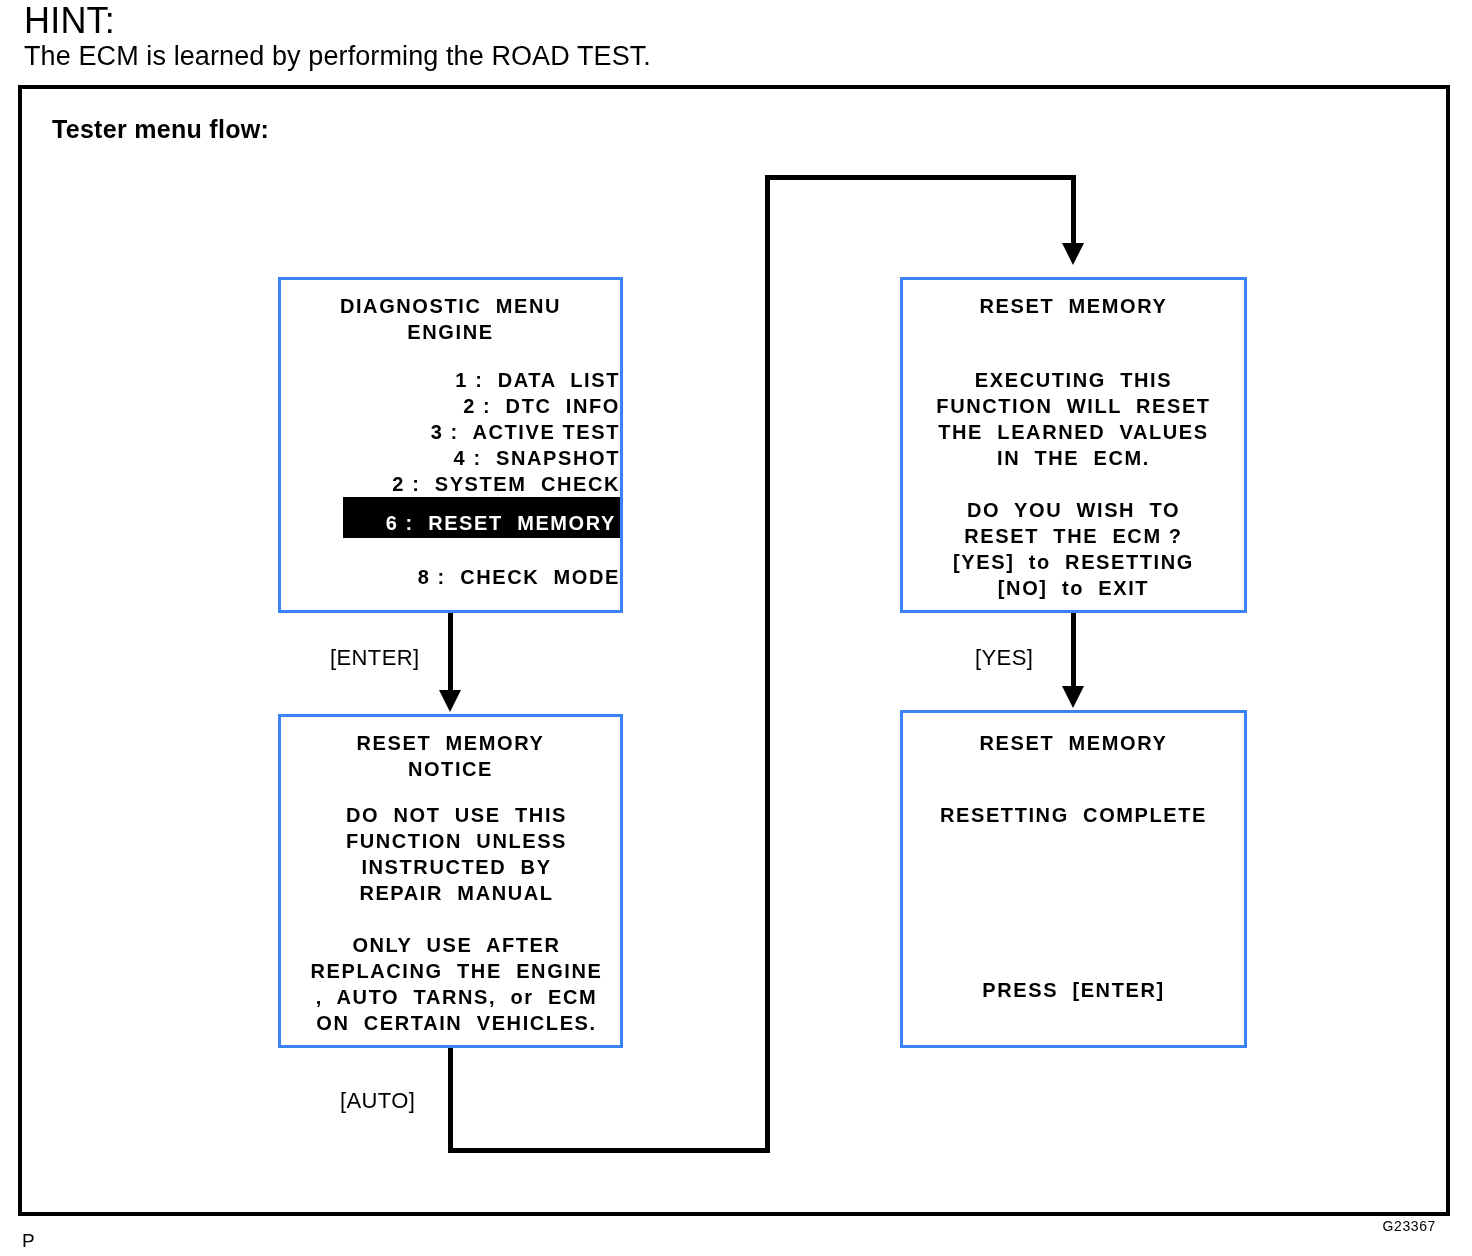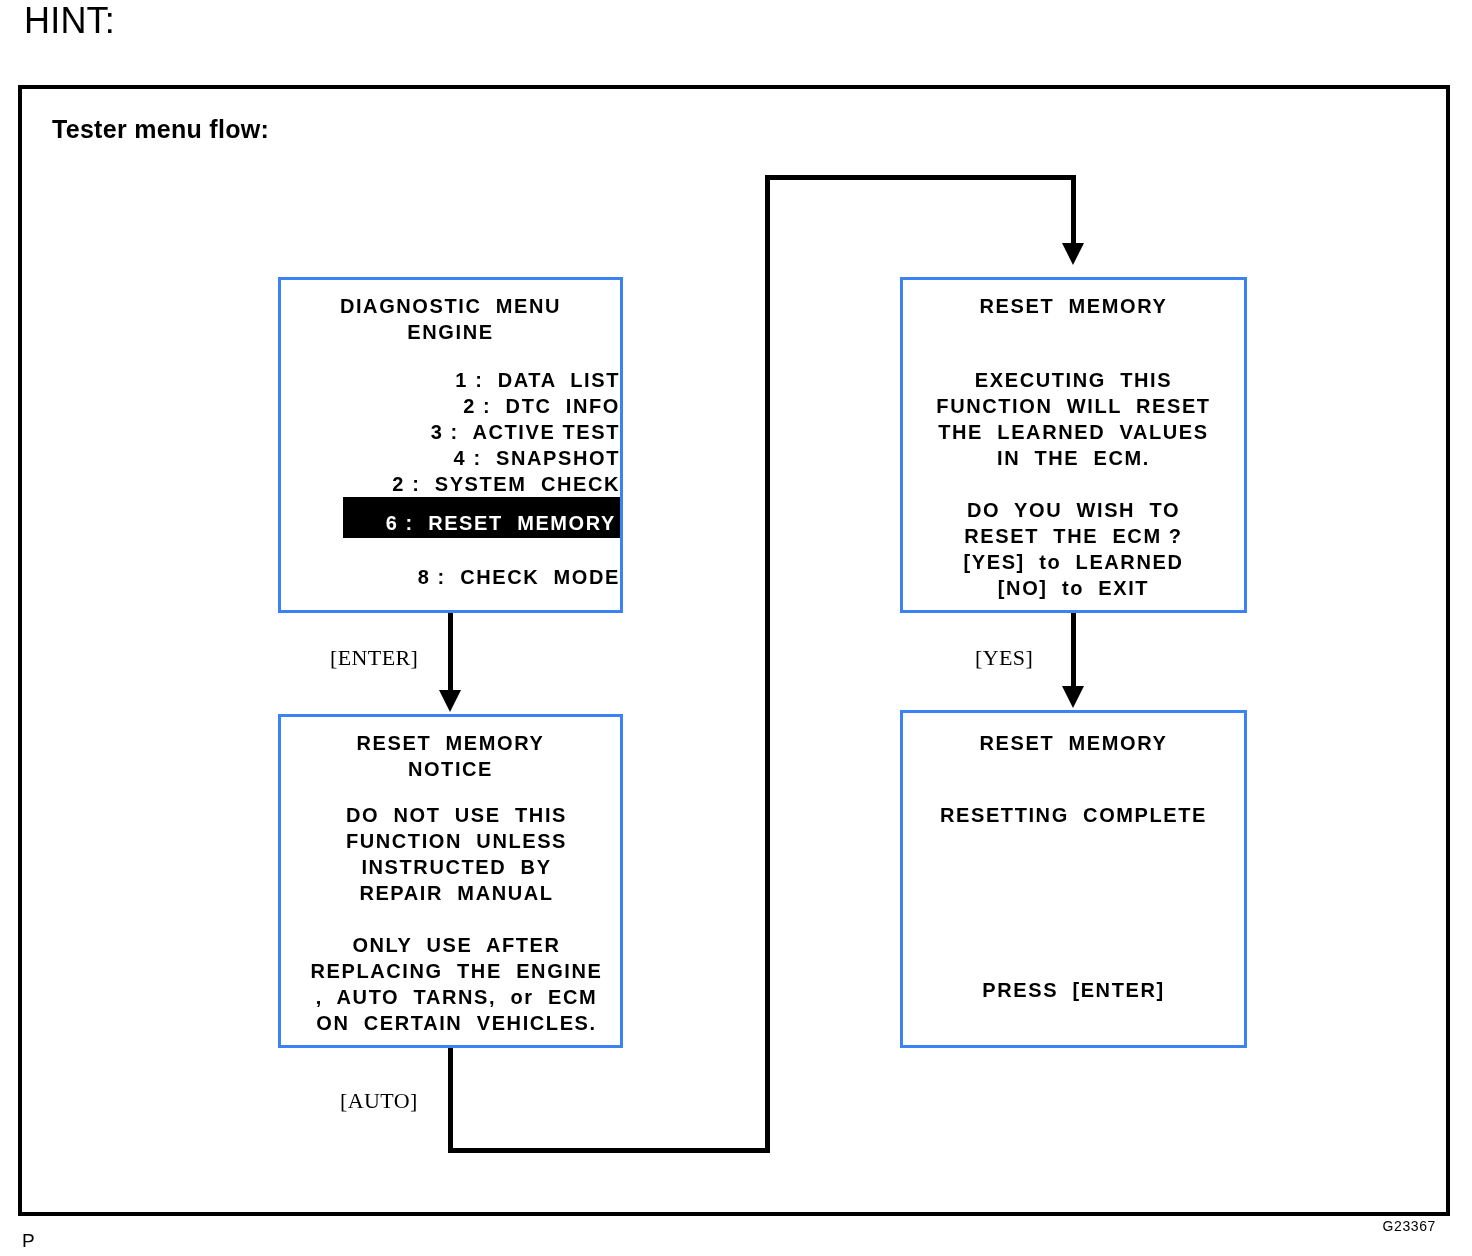--- a/index.html
+++ b/index.html
@@ -121,21 +121,20 @@
     border-left: 11px solid transparent;
     border-right: 11px solid transparent;
     border-top: 22px solid #000000;
   }
 
   .edge-label {
     position: absolute;
     font-size: 22px;
     letter-spacing: 0.4px;
     white-space: pre;
-    font-family: Liberation Serif, serif;
   }
 
   
   .corner-mark {
     position: absolute;
     left: 22px;
     bottom: 6px;
     font-size: 19px;
     line-height: 19px;
     white-space: pre;
@@ -149,20 +148,21 @@
     white-space: pre;
   }
 </style>
 </head>
 <body>
 
 <div id="page">
 
   <div class="hint-block">
     <div class="hint-label">HINT:</div>
+    <div class="hint-text">The ECM is learned by performing the ROAD TEST.</div>
   </div>
 
   <div class="outer-frame"></div>
   <div class="frame-title">Tester menu flow:</div>
 
   <div class="line-v" style="left:448px; top:613px; height:80px;"></div>
   <div class="arrow-down" style="left:439px; top:690px;"></div>
   <div class="edge-label" style="left:330px; top:645px;">[ENTER]</div>
 
   <div class="line-v" style="left:1071px; top:613px; height:76px;"></div>
@@ -219,21 +219,21 @@
       <div class="screen-line">RESET  MEMORY</div>
     </div>
     <div class="screen-body" style="padding-top:48px;">
       <div class="screen-line">EXECUTING  THIS</div>
       <div class="screen-line">FUNCTION  WILL  RESET</div>
       <div class="screen-line">THE  LEARNED  VALUES</div>
       <div class="screen-line">IN  THE  ECM.</div>
       <div class="screen-line spacer"></div>
       <div class="screen-line">DO  YOU  WISH  TO</div>
       <div class="screen-line">RESET  THE  ECM ?</div>
-      <div class="screen-line">[YES]  to  LEARNED</div>
+      <div class="screen-line">[YES]  to  RESETTING</div>
       <div class="screen-line">[NO]  to  EXIT</div>
     </div>
   </div>
 
   <div class="screen" id="screen-reset-complete">
     <div class="screen-head" style="padding-top:17px;">
       <div class="screen-line">RESET  MEMORY</div>
     </div>
     <div class="screen-body" style="padding-top:46px;">
       <div class="screen-line">RESETTING  COMPLETE</div>

